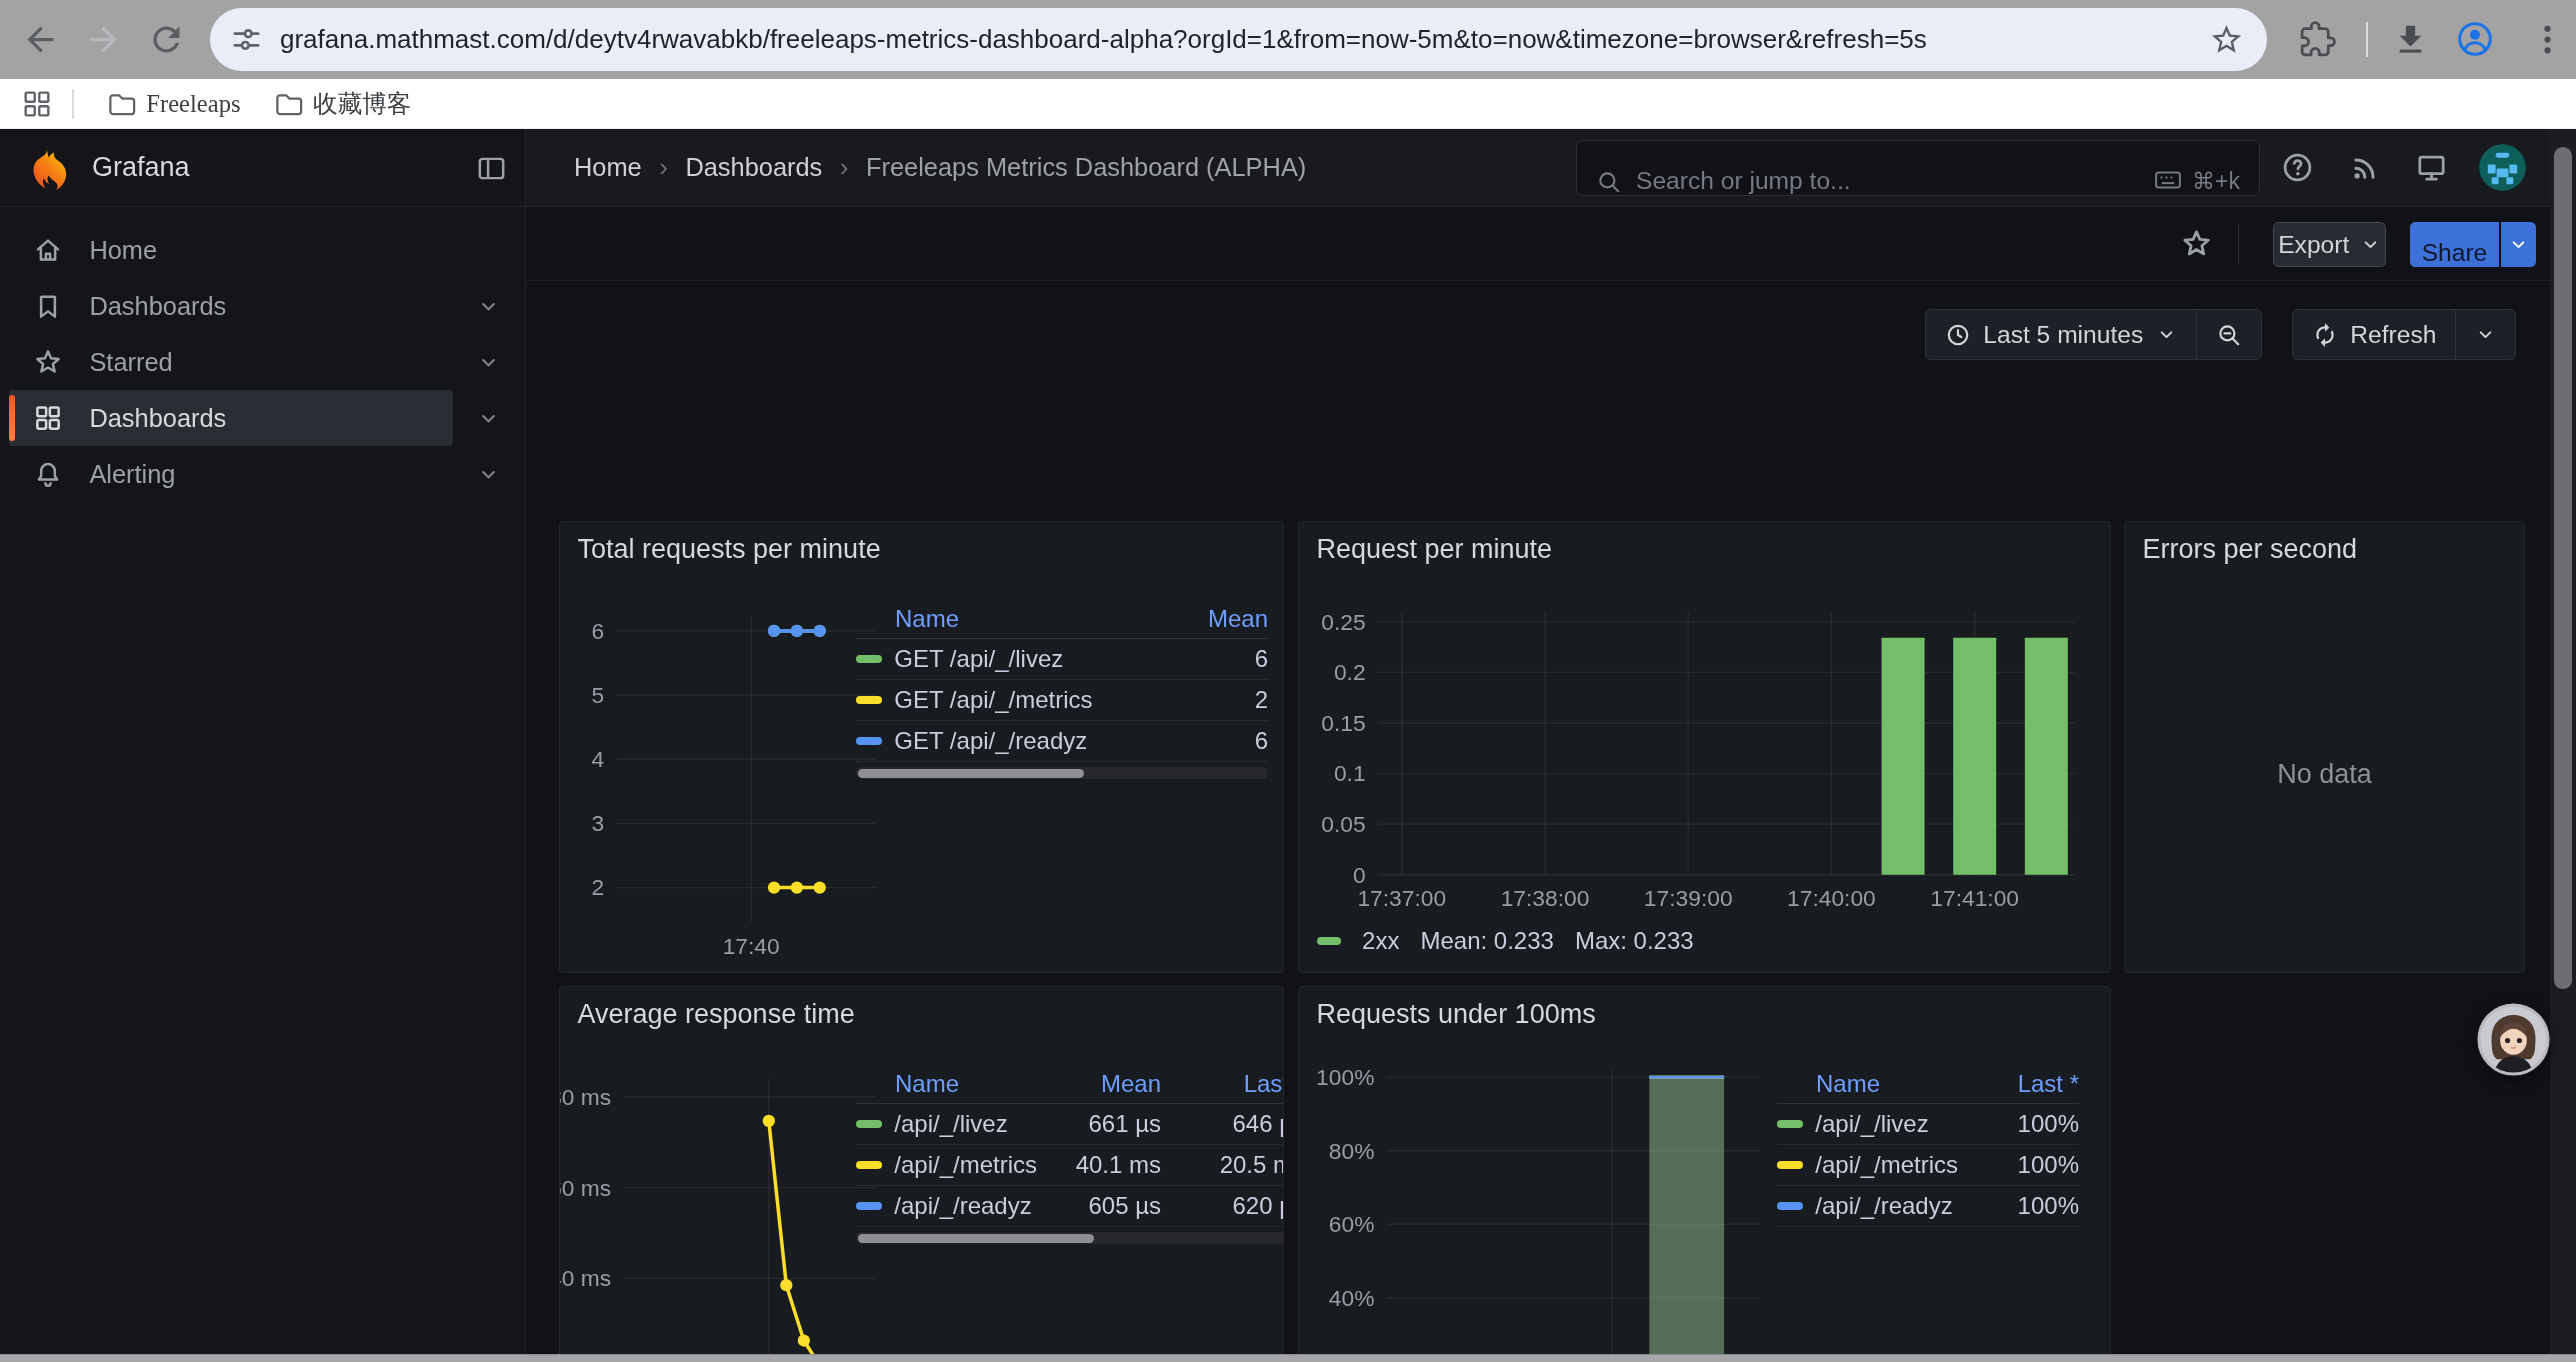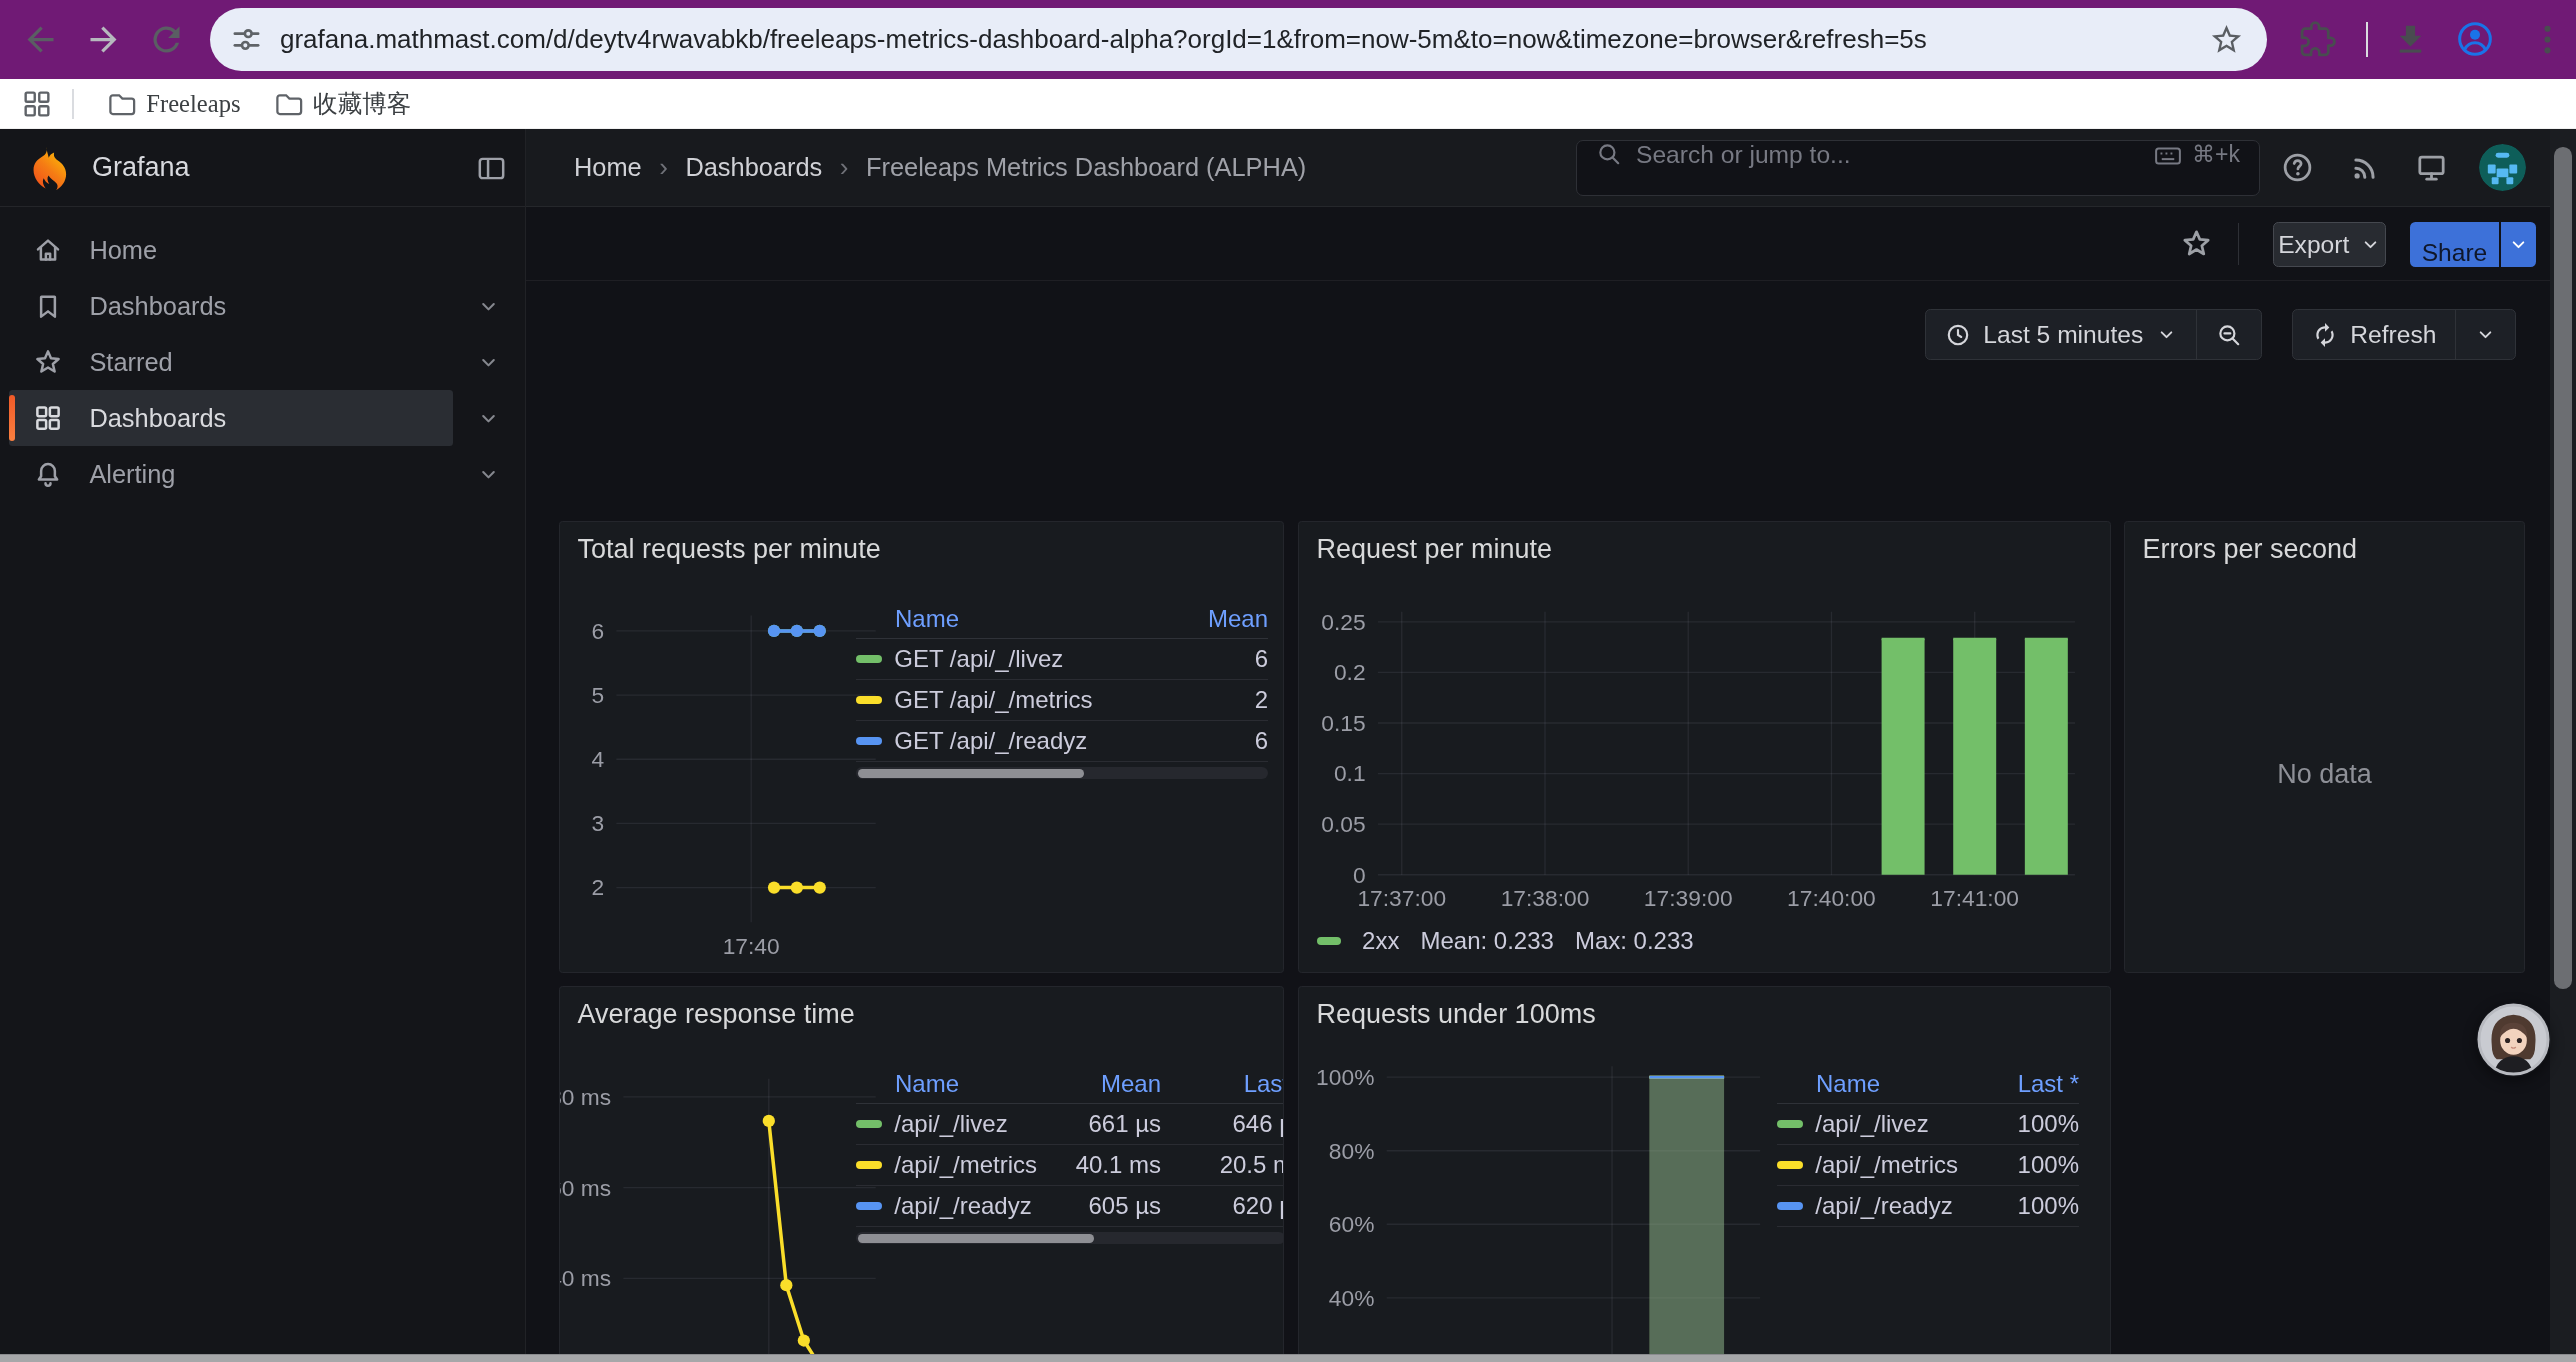--- a/index.html
+++ b/index.html
@@ -1,21 +1,21 @@
 <!DOCTYPE html>
 <html style="font-size:14px"><head>
 <meta charset="utf-8">
 <style>
   * { margin:0; padding:0; box-sizing:border-box; }
   html,body { width:2576px; height:1363px; overflow:hidden; background:#111217;
     font-family:"Liberation Sans", sans-serif; }
   svg { display:block; }
 
   
-  #chrome { position:absolute; left:0; top:0; width:2576px; height:79px; background:#701a75; }
+  #chrome { position:absolute; left:0; top:0; width:2576px; height:79px; background:#a3a3a3; }
   .cbtn { position:absolute; top:20px; width:39px; height:39px; }
   #btn-back   { left:21px; }
   #btn-fwd    { left:84px; }
   #btn-reload { left:147px; }
   #omnibox { position:absolute; left:210px; top:8px; width:2057px; height:63px;
     background:#E8EDF8; border-radius:32px; display:flex; align-items:center; }
   #site-info { margin-left:19px; width:35px; height:35px; flex:none; }
   #url-text { margin-left:16px; font-size:26px; color:#202327; white-space:nowrap; overflow:hidden; flex:1; }
   #omni-star { width:35px; height:35px; margin-right:23px; flex:none; }
   #btn-ext { position:absolute; left:2299px; top:21px; width:37px; height:37px; }
@@ -55,21 +55,21 @@
   .nav-chev { position:absolute; right:24.6px; top:16.7px; width:23px; height:23px; }
 
   #topbar { position:absolute; left:526px; top:0; width:2050px; height:78px; background:#181A1E;
     border-bottom:0.9px solid rgba(255,255,255,0.06); }
   #breadcrumb { position:absolute; left:48px; top:0; height:77px; display:flex; align-items:center; gap:17.5px;
     font-size:25.4px; }
   .bc-link { color:#D0D1D6; }
   .bc-sep { color:#6F7178; font-size:26px; }
   .bc-current { color:#9FA1A8; }
   #searchbox { position:absolute; left:1050px; top:11.4px; width:684px; height:56px; background:#111217;
-    border:0.9px solid #2E3036; border-radius:7px; display:flex; align-items:flex-start; }
+    border:0.9px solid #2E3036; border-radius:7px; display:flex; align-items:flex-end; }
   #searchbox .sicon { margin-left:19px; width:26px; height:26px; flex:none; }
   #search-ph { margin-left:14px; font-size:24.6px; color:#777983; flex:1; }
   #kbd-icon { width:30px; height:30px; flex:none; margin-right:8.8px; }
   #search-kbd { margin-right:19px; font-size:23px; color:#777983; }
   .hbtn { position:absolute; top:22px; width:33px; height:33px; }
   #btn-help { left:1755px; }
   #btn-news { left:1823px; }
   #btn-monitor { left:1889px; }
   #gf-avatar { position:absolute; left:1953px; top:15px; width:47px; height:47px; border-radius:50%; overflow:hidden; }
 

